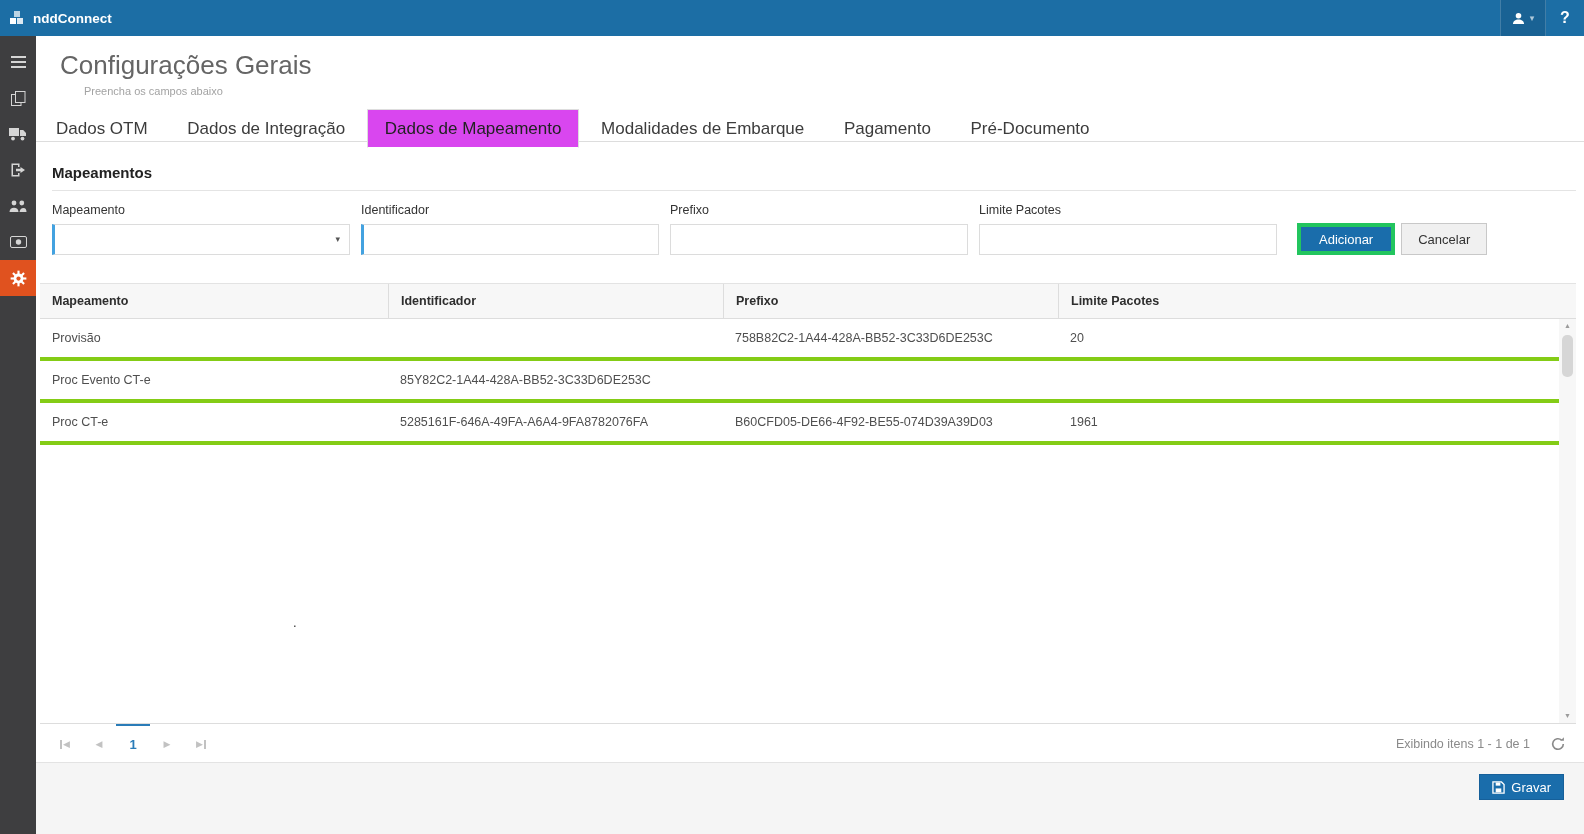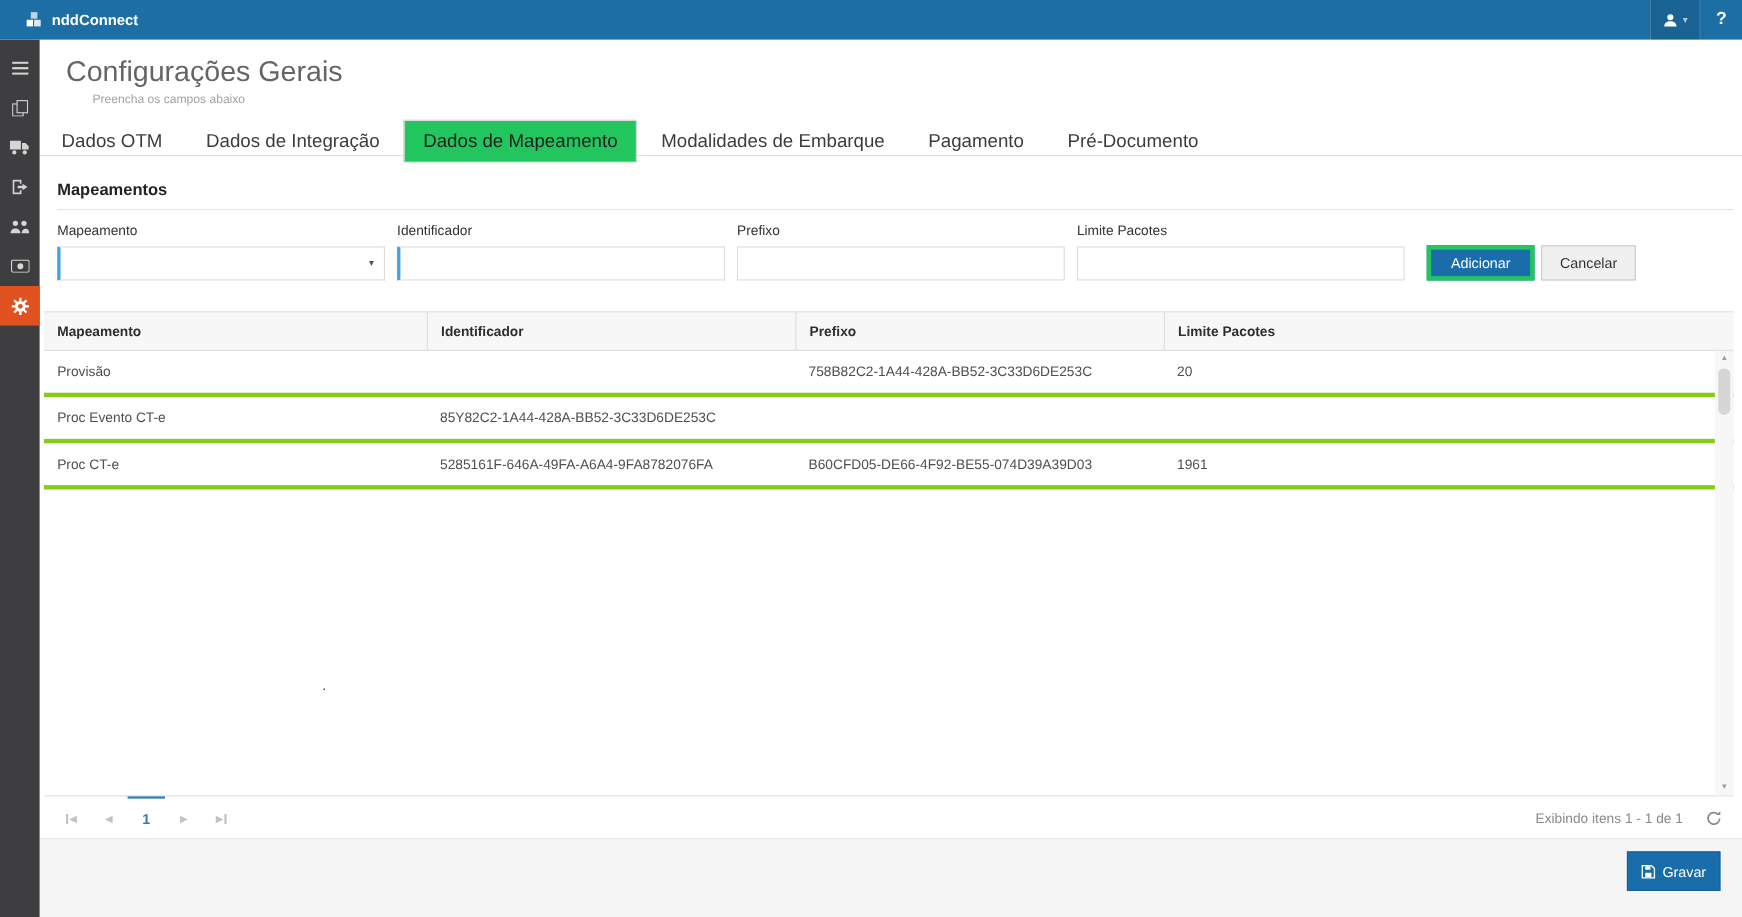--- a/index.html
+++ b/index.html
@@ -1,42 +1,42 @@
 <!DOCTYPE html>
 <html><head>
 <meta charset="utf-8">
 <style>
   * { box-sizing: border-box; margin: 0; padding: 0; }
   html,body { width:1584px; height:834px; overflow:hidden; }
   body { font-family:"Liberation Sans", sans-serif; background:#fff; position:relative; font-size:13px; color:#444; }
 
   
   .topbar { position:absolute; top:0; left:0; right:0; height:36px; background:#1c6ea5; display:flex; align-items:center; justify-content:space-between; z-index:20; }
-  .brand { display:flex; align-items:center; gap:7px; padding-left:24px; color:#fff; font-weight:bold; font-size:13.5px; }
+  .brand { display:flex; align-items:center; gap:7px; padding-left:10px; color:#fff; font-weight:bold; font-size:13.5px; }
   .topbar-right { display:flex; height:100%; align-items:stretch; }
   .top-tile { display:flex; align-items:center; justify-content:center; height:100%; cursor:pointer; }
   .user-tile { width:46px; gap:5px; background:rgba(0,0,0,.10); border-left:1px solid rgba(255,255,255,.18); border-right:1px solid rgba(255,255,255,.18); }
   .user-caret { color:rgba(255,255,255,.65); font-size:9px; }
   .help-tile { width:38px; color:#fff; font-weight:bold; font-size:16px; }
 
   
   .sidebar { position:absolute; top:36px; left:0; bottom:0; width:36px; background:#3e3e40; z-index:19; padding-top:8px; }
   .side-item { width:36px; height:36px; display:flex; align-items:center; justify-content:center; cursor:pointer; }
   .side-item.active { background:#e0521f; }
 
   
   .main { position:absolute; top:36px; left:36px; right:0; bottom:0; background:#fff; }
   .page-head { padding:14px 0 0 24px; }
   .page-title { font-size:26px; font-weight:400; color:#656565; }
   .page-subtitle { font-size:11px; color:#a3a3a3; margin-top:4px;margin-left:24px; }
 
   
   .tabs { margin-top:10px; border-bottom:1px solid #ddd; padding-left:2px; height:35px; }
   .tab { display:inline-block; padding:9px 17px 8px; font-size:17px; color:#3c3c3c; cursor:pointer; border:1px solid transparent; position:relative; top:2px; background:transparent; }
-  .tab.active { background:#22c55e; border-color:#ddd; border-bottom-color:#fff; color:#222; }
+  .tab.active { background:#d946ef; border-color:#ddd; border-bottom-color:#fff; color:#222; }
 
   
   .content { padding:0 8px 0 16px; }
   .section-heading { margin-top:22px; font-size:15px; font-weight:bold; color:#222; }
   .rule { border:none; border-top:1px solid #e4e4e4; margin-top:9px; }
 
   
   .form-row { display:flex; margin-top:12px; align-items:flex-end; }
   .field { width:298px; margin-right:11px; }
   .field label { display:block; font-size:12.5px; color:#333; margin-bottom:7px; }
@@ -68,21 +68,21 @@
   
   .pager { display:flex; align-items:center; border-top:1px solid #ddd; height:41px; padding:0 10px 0 8px; }
   .pg-btn { width:34px; height:100%; display:flex; align-items:center; justify-content:center; color:#c2c2c2; font-size:9px; cursor:pointer; gap:1px; }
   .pg-bar { display:inline-block; width:2px; height:9px; background:#c2c2c2; }
   .pg-page { width:34px; height:100%; display:flex; align-items:center; justify-content:center; color:#2a7cb8; font-weight:bold; font-size:13px; border-top:2px solid #2a7cb8; margin-top:-1px; cursor:pointer; }
   .pg-right { margin-left:auto; display:flex; align-items:center; gap:20px; color:#8a8a8a; font-size:12.5px; }
   .refresh { cursor:pointer; display:flex; align-items:center; }
 
   
   .footerbar { position:absolute; left:0; right:0; bottom:0; height:72px; background:#f5f5f5; border-top:1px solid #e3e3e3; }
-  .btn-save { position:absolute; top:11px; right:20px; background:#1a6dab; color:#fff; border:1px solid #16609a; height:36px; padding:12px 12px; font-size:13px; display:flex; align-items:center; gap:6px; cursor:pointer; font-family:"Liberation Sans", sans-serif; }
+  .btn-save { position:absolute; top:11px; right:20px; background:#1a6dab; color:#fff; border:1px solid #16609a; height:26px; padding:12px 12px; font-size:13px; display:flex; align-items:center; gap:6px; cursor:pointer; font-family:"Liberation Sans", sans-serif; }
 
   .stray-dot { position:absolute; left:293px; top:615px; color:#333; font-size:13px; }
   svg { display:block; }
 </style>
 </head>
 <body>
 
 <div class="topbar">
   <div class="brand">
     <span>

